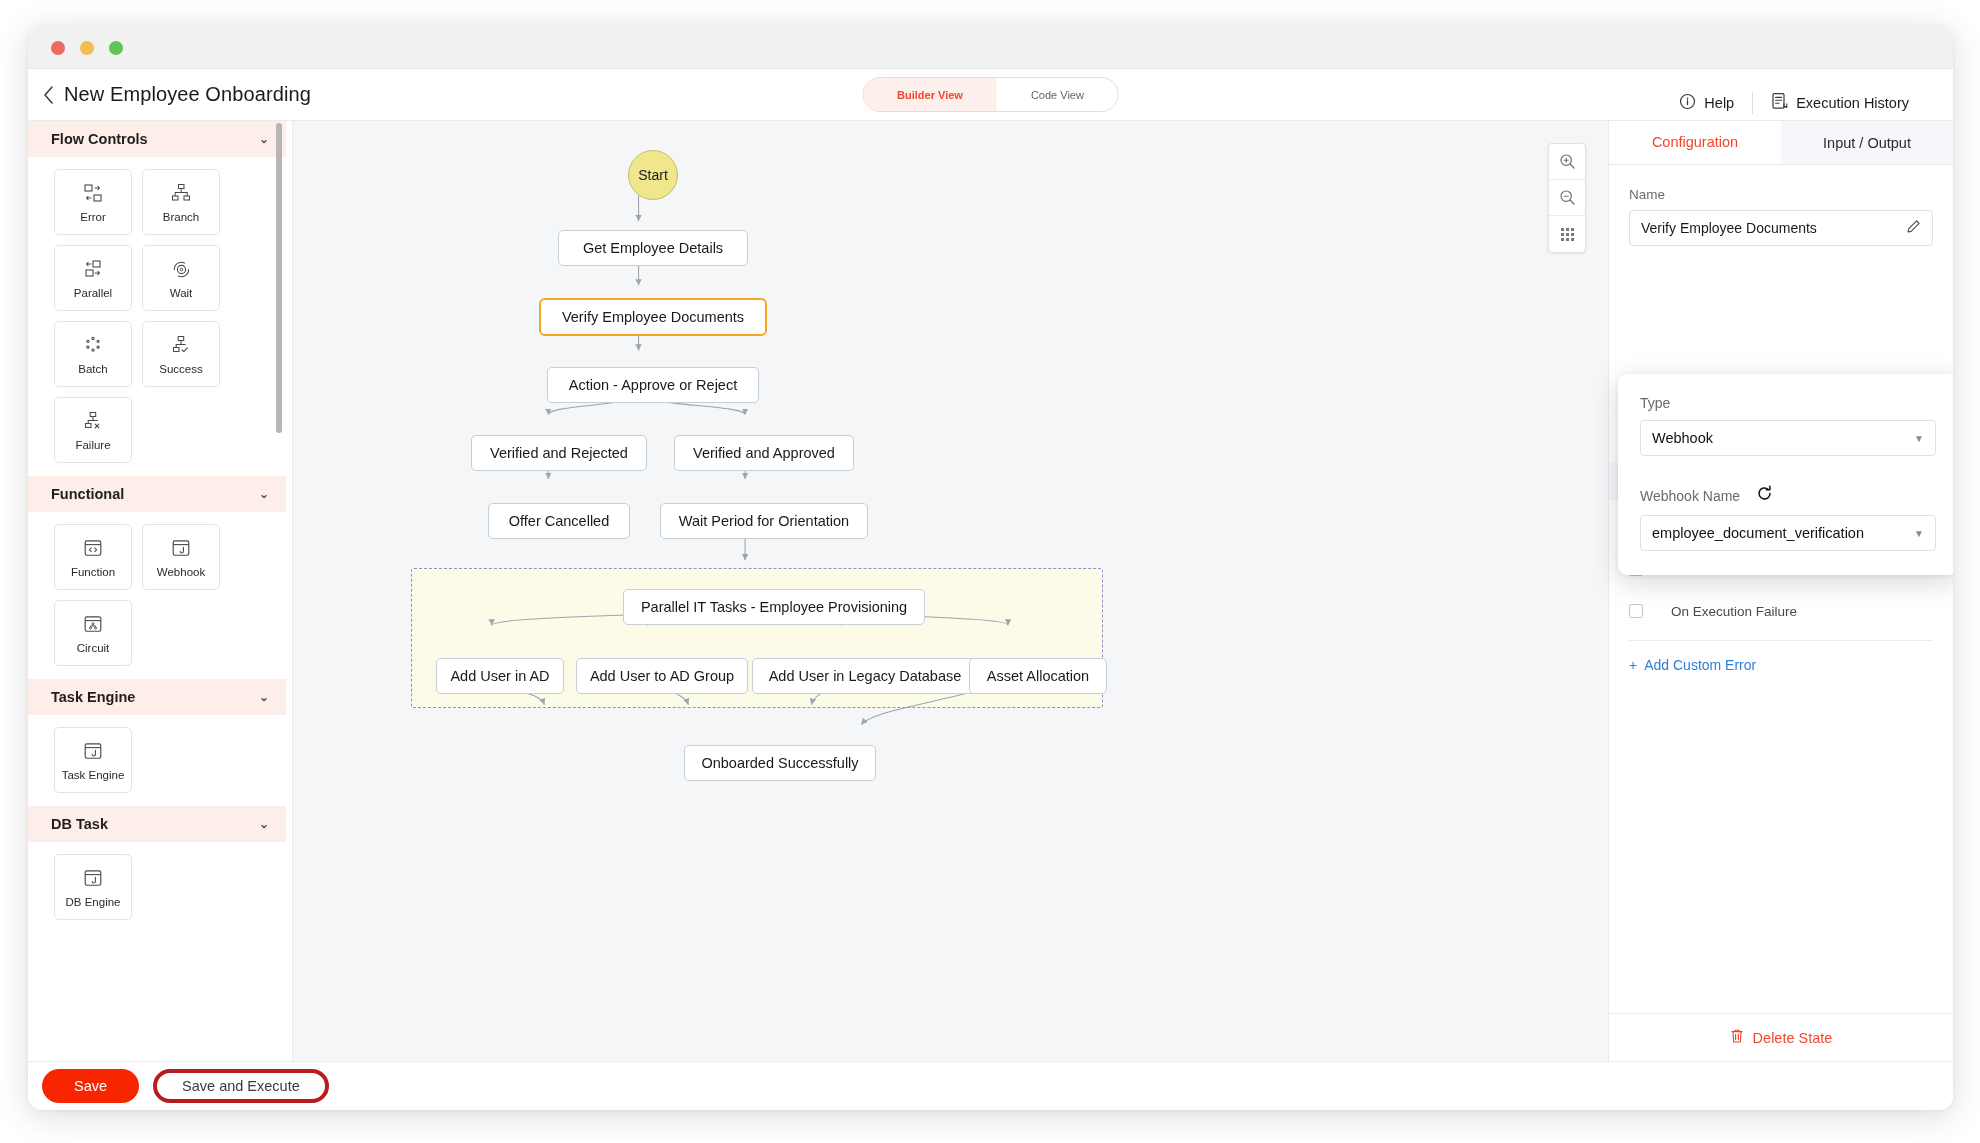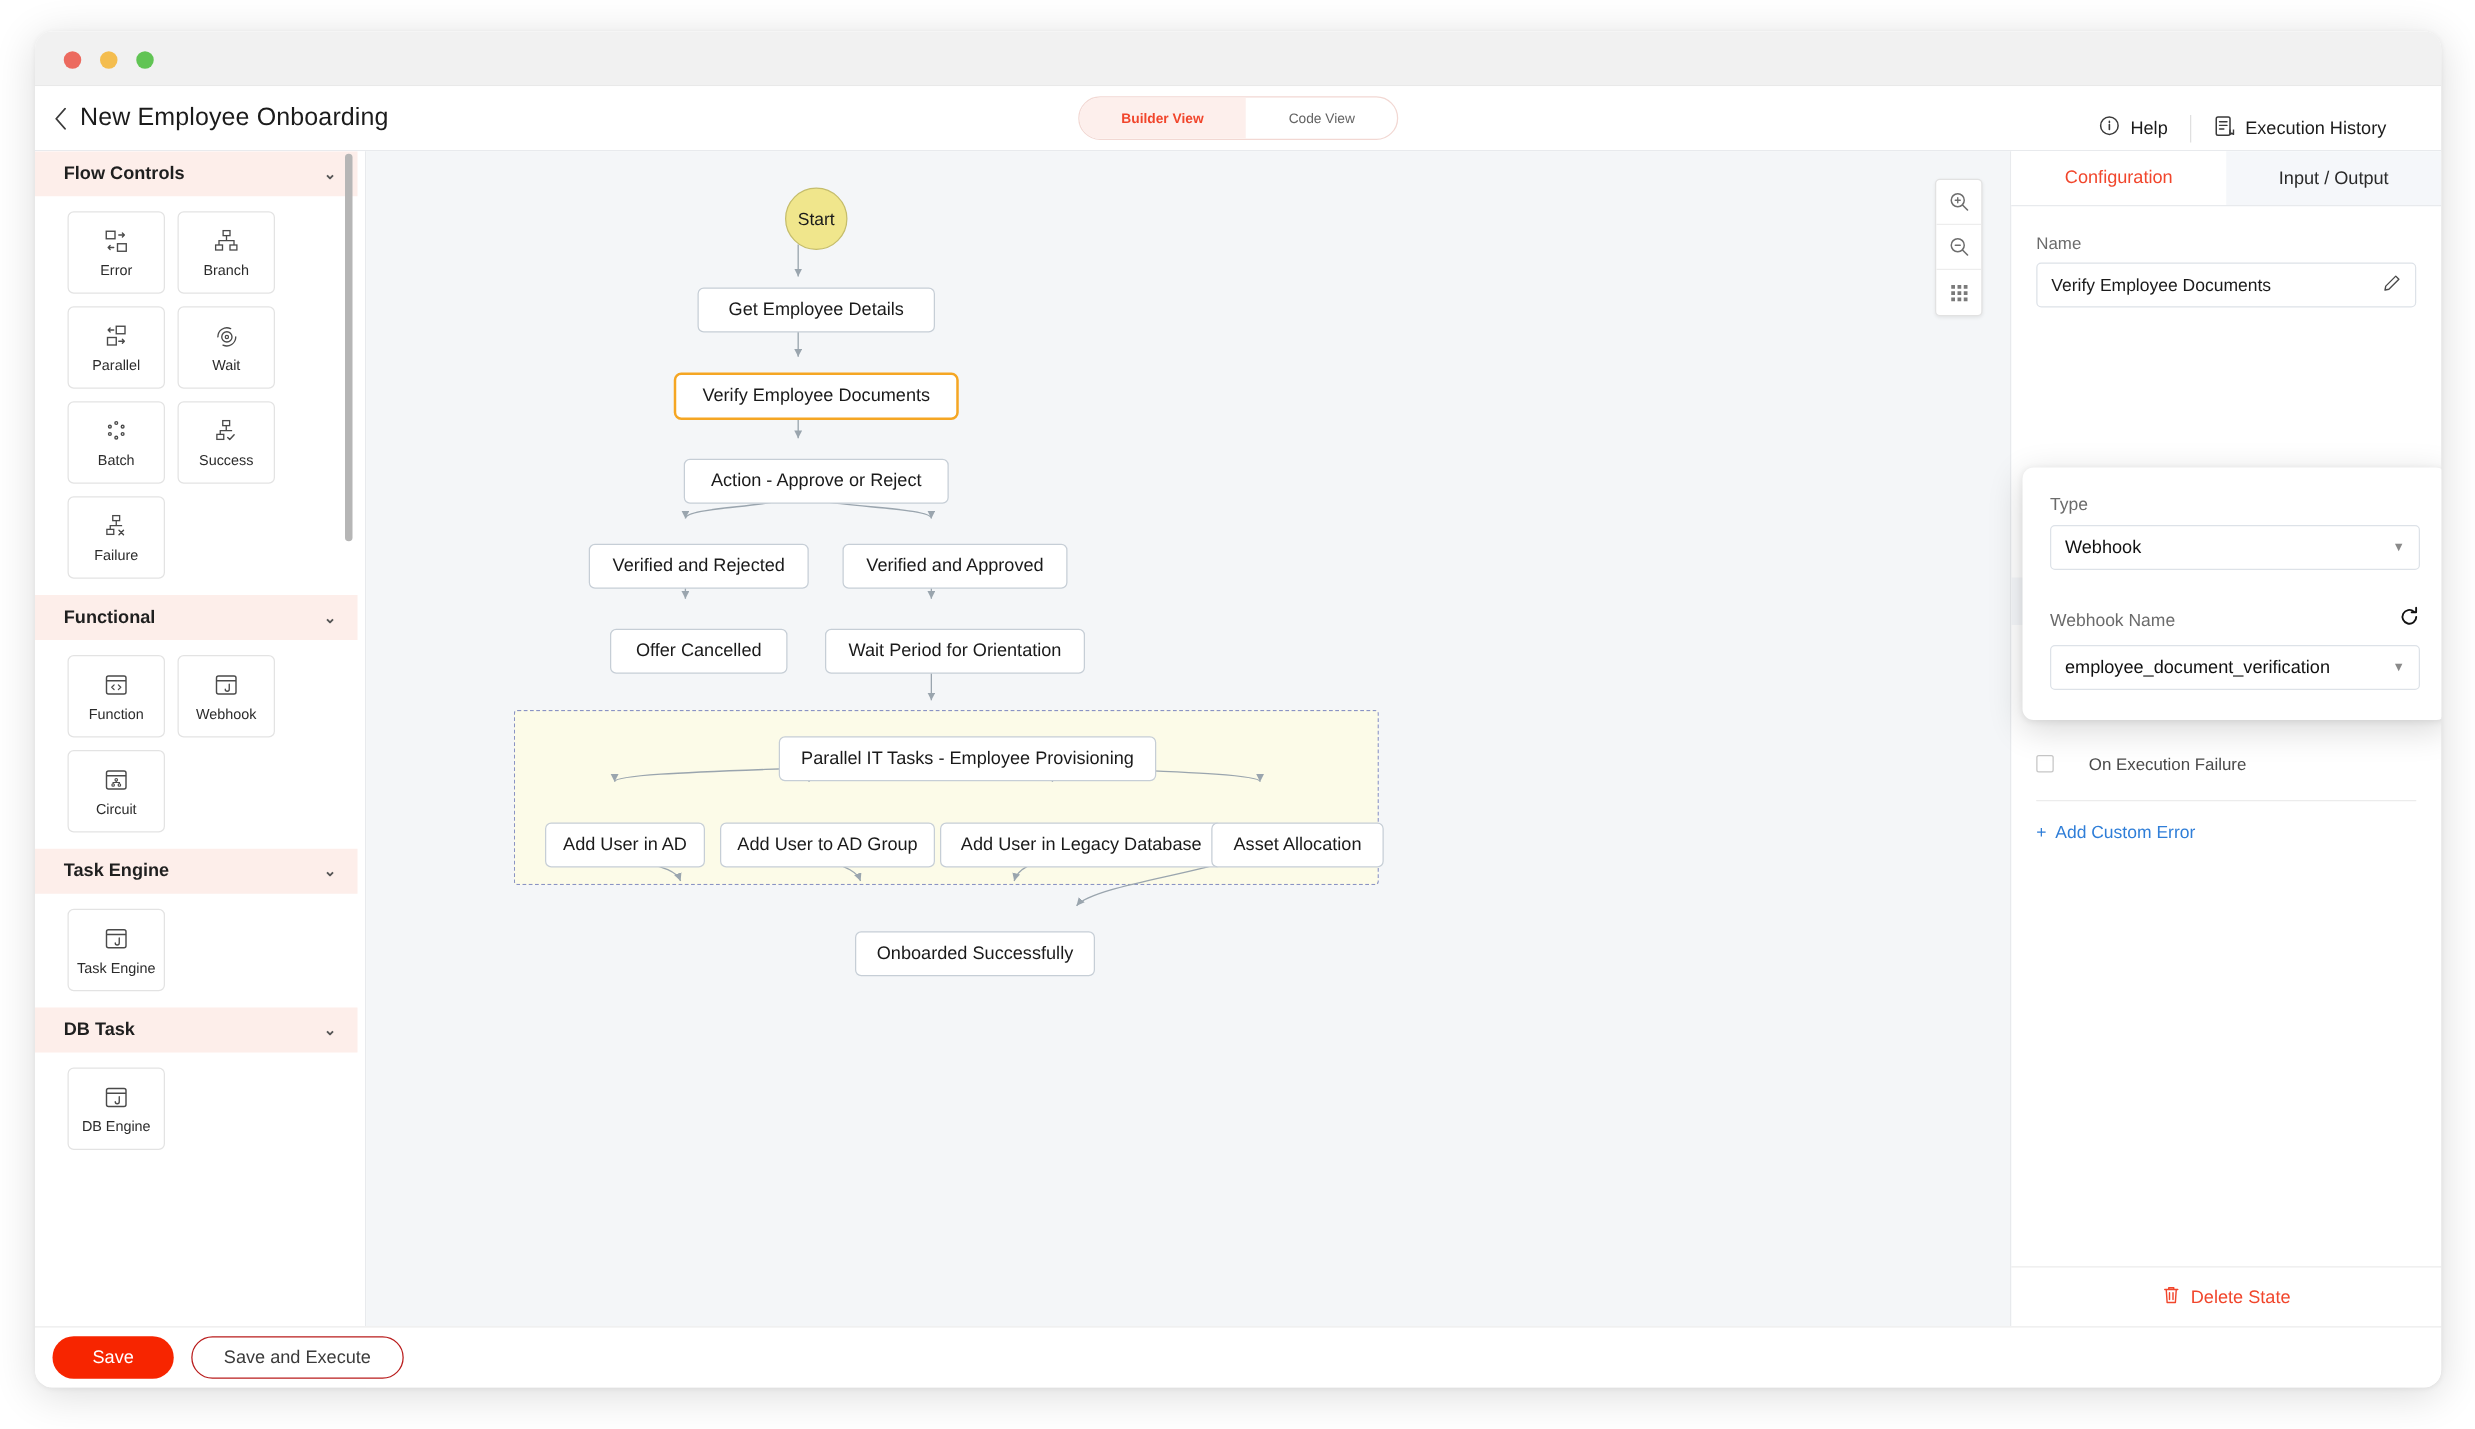--- a/index.html
+++ b/index.html
@@ -171,40 +171,40 @@
   }
 
   
   .popover {
     position: absolute; left: 1590px; top: 253px; width: 340px;
     background: #ffffff; border-radius: 9px;
     box-shadow: 0 7px 28px rgba(0,0,0,0.16), 0 1px 5px rgba(0,0,0,0.07);
     padding: 21px 22px 24px 22px; z-index: 40;
   }
   .pop-label { font-size: 14px; color: #6b6b6b; margin-bottom: 9px; }
-  .pop-label-row { display: flex; align-items: center; justify-content: space-between; margin-bottom: 9px; gap: 16px; }
+  .pop-label-row { display: flex; align-items: center; justify-content: flex-start; margin-bottom: 9px; gap: 16px; }
   .pop-field {
     height: 36px; border: 1px solid #dde2e8; border-radius: 4px;
     display: flex; align-items: center; justify-content: space-between;
     padding: 0 11px; font-size: 14.5px; color: #111; cursor: pointer;
   }
 
   
   .footer {
     position: absolute; left: 0; right: 0; bottom: 0; height: 49px;
     background: #ffffff; border-top: 1px solid #ececec;
     display: flex; align-items: center; padding-left: 14px; gap: 14px;
   }
   .btn-primary {
     background: #f72500; color: #fff; border: none; border-radius: 18px;
     height: 34px; padding: 0 32px; font-size: 14.5px; cursor: pointer;
     font-family: "Liberation Sans", sans-serif;
   }
   .btn-ghost {
-    background: #fff; color: #3b3b3b; border: 1px solid #b91c1c; border-radius: 18px;
+    background: #fff; color: #3b3b3b; border: 4px solid #b91c1c; border-radius: 18px;
     height: 34px; padding: 0 25px; font-size: 14.5px; cursor: pointer;
     font-family: "Liberation Sans", sans-serif;
   }
 </style>
 </head>
 <body>
 
 <div class="app-window">
 
   <div class="titlebar">

